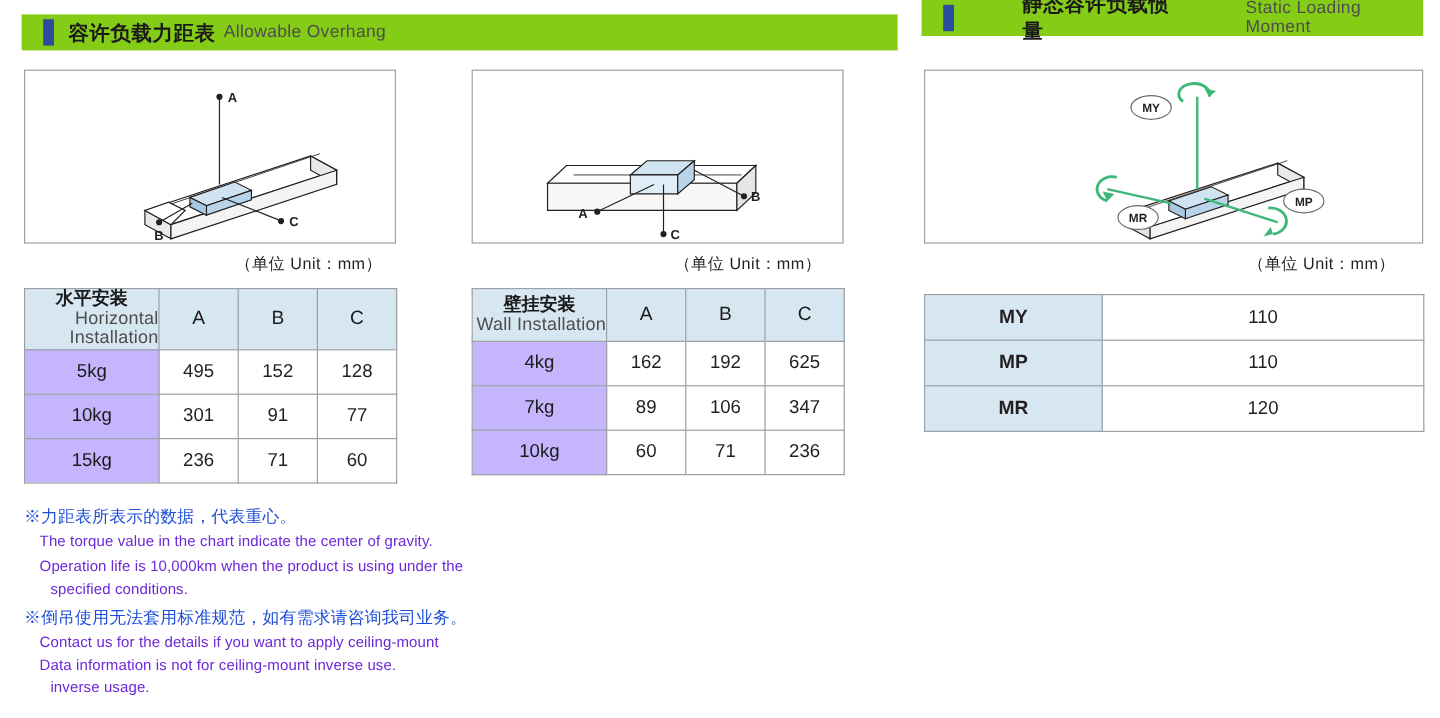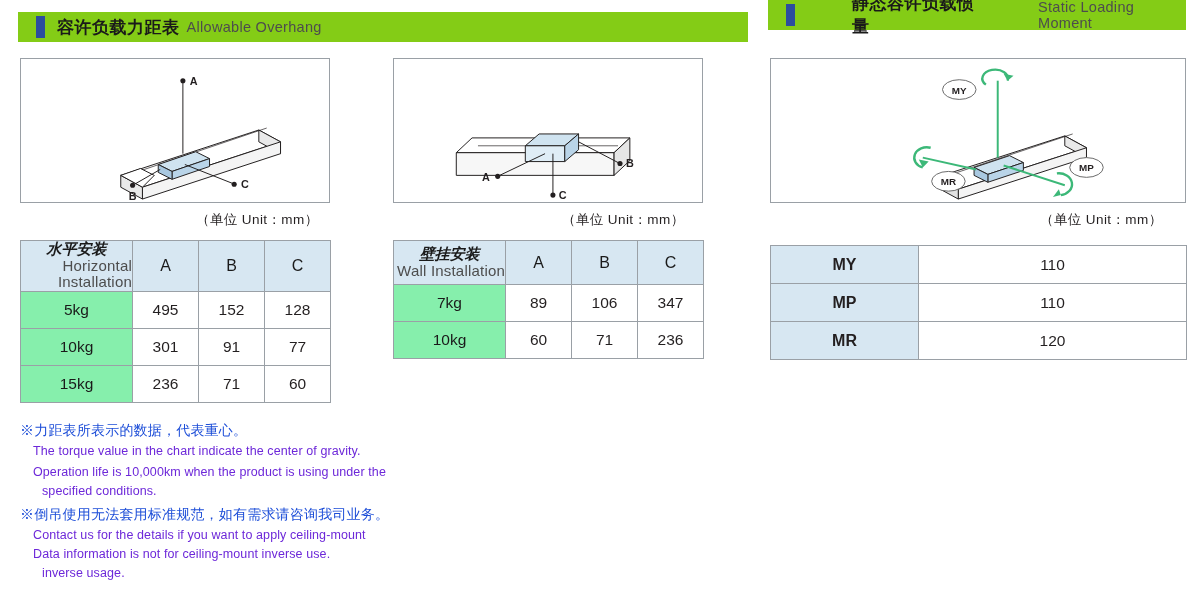--- a/index.html
+++ b/index.html
@@ -70,32 +70,32 @@
     text-align:center;
     font-weight:normal;
     padding:0;
   }
   table.spec .hdr-cell {
     background:#d7e7f2;
     height:44px;
     line-height:1.1;
   }
   table.spec .hdr-cell .cn {
-    display:block; font-size:15px; font-weight:bold; color:#1a1a1a;font-style:italic;
+    display:block; font-size:15px; font-weight:bold; color:#1a1a1a;
   }
   table.spec .hdr-cell .en {
     display:block; font-size:15px; color:#4d4d4d; letter-spacing:0.2px;text-align:right;
   }
   table.spec .colhdr {
     background:#d7e7f2;
     font-size:16px;
     color:#1a1a1a;
   }
   table.spec .rowlabel {
-    background:#86efac;
+    background:#c4b5fd;
     font-size:15.5px;
     height:37px;
     color:#1a1a1a;
   }
   table.spec td.val {
     height:37px;
     font-size:15.5px;
   }
 
   #tbl1 { left:20px;  top:240px; }
@@ -277,20 +277,26 @@
 <table class="spec" id="tbl2">
   <tbody>
       <tr>
     <th class="hdr-cell c0">
       <span class="cn">壁挂安装</span>
       <span class="en">Wall Installation</span>
     </th>
     <th class="colhdr c1">A</th>
     <th class="colhdr c2">B</th>
     <th class="colhdr c3">C</th>
+  </tr>
+  <tr>
+    <td class="rowlabel">4kg</td>
+    <td class="val">162</td>
+    <td class="val">192</td>
+    <td class="val">625</td>
   </tr>
   <tr>
     <td class="rowlabel">7kg</td>
     <td class="val">89</td>
     <td class="val">106</td>
     <td class="val">347</td>
   </tr>
   <tr>
     <td class="rowlabel">10kg</td>
     <td class="val">60</td>

